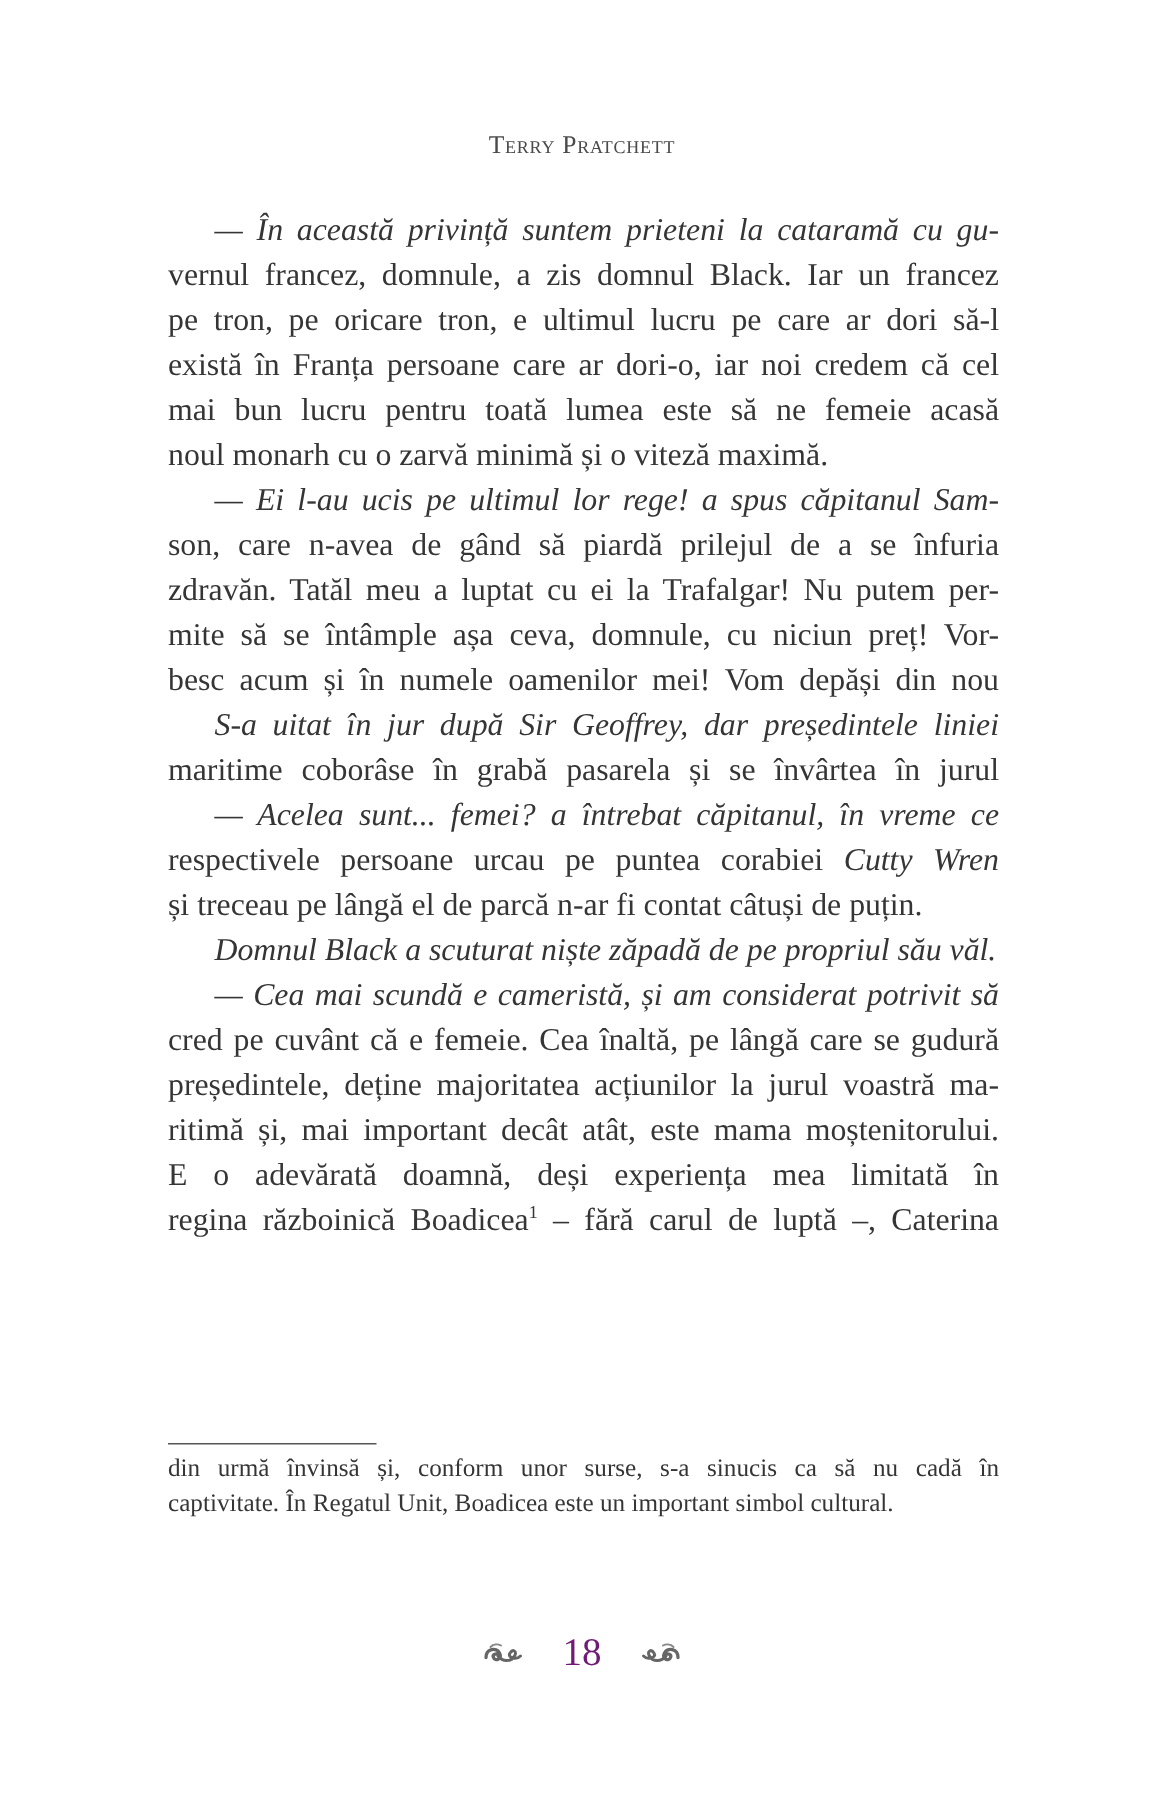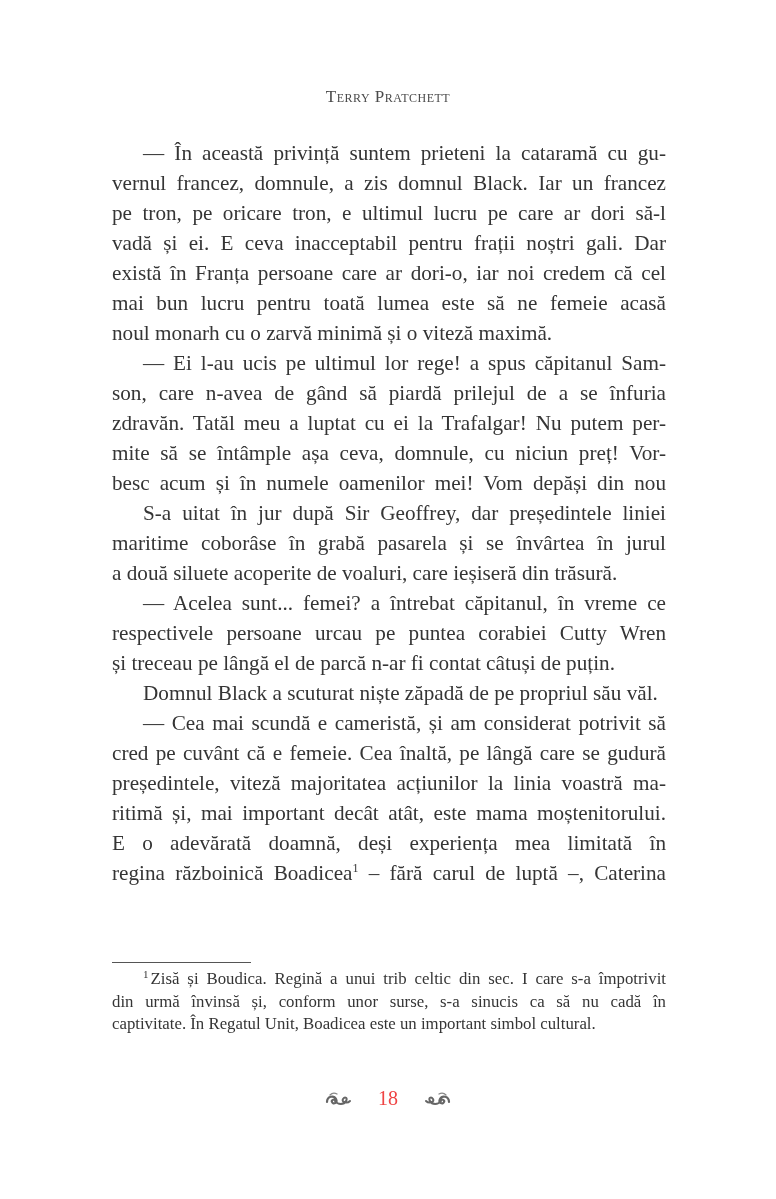--- a/index.html
+++ b/index.html
@@ -41,22 +41,24 @@
     text-align-last: justify;
     white-space: nowrap;
     height: 30px;
     overflow: visible;
   }
   .line.last {
     text-align-last: left;
   }
   .line.indent {
     padding-left: 31px;
+    font-style: italic;
   }
   .italic {
+    font-style: italic;
   }
   sup.fnref {
     font-size: 12px;
     vertical-align: 8px;
     line-height: 0;
   }
   .footnote-rule {
     position: absolute;
     top: 962px;
     left: 112px;
@@ -97,22 +99,22 @@
     top: 1087px;
     left: 0;
     width: 776px;
     display: flex;
     justify-content: center;
     align-items: center;
     gap: 26px;
     color: #5a5a5a;
   }
   .page-number {
-    font-size: 20px;
-    color: #ef4444;
+    font-size: 26px;
+    color: #701a75;
   }
   .ornament {
     width: 28px;
     height: 18px;
     display: inline-block;
   }
   .ornament svg {
     width: 28px;
     height: 18px;
   }
@@ -121,48 +123,45 @@
 <body>
 
 <div class="running-header">
   <span>Terry Pratchett</span>
 </div>
 
 <div class="body-text" id="body-text">
     <span class="line indent"><span>— În această privință suntem prieteni la cataramă cu gu-</span></span>
     <span class="line"><span>vernul francez, domnule, a zis domnul Black. Iar un francez</span></span>
     <span class="line"><span>pe tron, pe oricare tron, e ultimul lucru pe care ar dori să-l</span></span>
-    <span class="line"><span>vadă și ei. E ceva inacceptabil pentru frații noștri gali. Dar</span></span>
     <span class="line"><span>există în Franța persoane care ar dori-o, iar noi credem că cel</span></span>
     <span class="line"><span>mai bun lucru pentru toată lumea este să ne femeie acasă</span></span>
     <span class="line last"><span>noul monarh cu o zarvă minimă și o viteză maximă.</span></span>
     <span class="line indent"><span>— Ei l-au ucis pe ultimul lor rege! a spus căpitanul Sam-</span></span>
     <span class="line"><span>son, care n-avea de gând să piardă prilejul de a se înfuria</span></span>
     <span class="line"><span>zdravăn. Tatăl meu a luptat cu ei la Trafalgar! Nu putem per-</span></span>
     <span class="line"><span>mite să se întâmple așa ceva, domnule, cu niciun preț! Vor-</span></span>
     <span class="line"><span>besc acum și în numele oamenilor mei! Vom depăși din nou</span></span>
     <span class="line indent"><span>S-a uitat în jur după Sir Geoffrey, dar președintele liniei</span></span>
     <span class="line"><span>maritime coborâse în grabă pasarela și se învârtea în jurul</span></span>
-    <span class="line last"><span>a două siluete acoperite de voaluri, care ieșiseră din trăsură.</span></span>
     <span class="line indent"><span>— Acelea sunt... femei? a întrebat căpitanul, în vreme ce</span></span>
     <span class="line"><span>respectivele persoane urcau pe puntea corabiei </span><span class="italic">Cutty Wren</span><span></span></span>
     <span class="line last"><span>și treceau pe lângă el de parcă n-ar fi contat câtuși de puțin.</span></span>
     <span class="line indent last"><span>Domnul Black a scuturat niște zăpadă de pe propriul său văl.</span></span>
     <span class="line indent"><span>— Cea mai scundă e cameristă, și am considerat potrivit să</span></span>
     <span class="line"><span>cred pe cuvânt că e femeie. Cea înaltă, pe lângă care se gudură</span></span>
-    <span class="line"><span>președintele, viteză majoritatea acțiunilor la linia voastră ma-</span></span>
+    <span class="line"><span>președintele, deține majoritatea acțiunilor la jurul voastră ma-</span></span>
     <span class="line"><span>ritimă și, mai important decât atât, este mama moștenitorului.</span></span>
     <span class="line"><span>E o adevărată doamnă, deși experiența mea limitată în</span></span>
     <span class="line"><span>regina războinică Boadicea</span><sup class="fnref">1</sup><span> – fără carul de luptă –, Caterina</span></span>
   </div>
 
 <div class="footnote-rule"></div>
 
 <div class="footnotes" id="footnotes">
-    <span class="fn-line indent"><span class="fn-mark">1</span><span>Zisă și Boudica. Regină a unui trib celtic din sec. I care s-a împotrivit</span></span>
     <span class="fn-line"><span>din urmă învinsă și, conform unor surse, s-a sinucis ca să nu cadă în</span></span>
     <span class="fn-line last"><span>captivitate. În Regatul Unit, Boadicea este un important simbol cultural.</span></span>
   </div>
 
 <div class="page-footer">
   <span class="ornament">
     <svg viewBox="0 0 28 18" xmlns="http://www.w3.org/2000/svg">
       <path d="M3 12 C3 6, 10 5, 12 9 C14 13, 9 15, 8 12 C7 10, 10 9, 11 10" fill="none" stroke="#666" stroke-width="2.2" stroke-linecap="round"></path>
       <path d="M11 11 C14 15, 20 15, 22 11 C24 8, 21 6, 19 9 C17 12, 23 14, 26 11" fill="none" stroke="#666" stroke-width="2" stroke-linecap="round"></path>
       <path d="M6 5 C8 3, 11 3, 13 4" fill="none" stroke="#888" stroke-width="1.3" stroke-linecap="round"></path>

